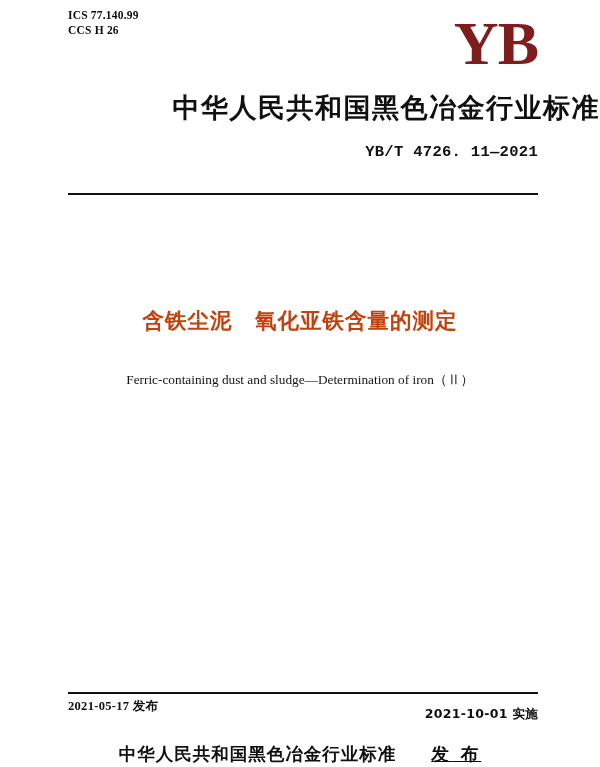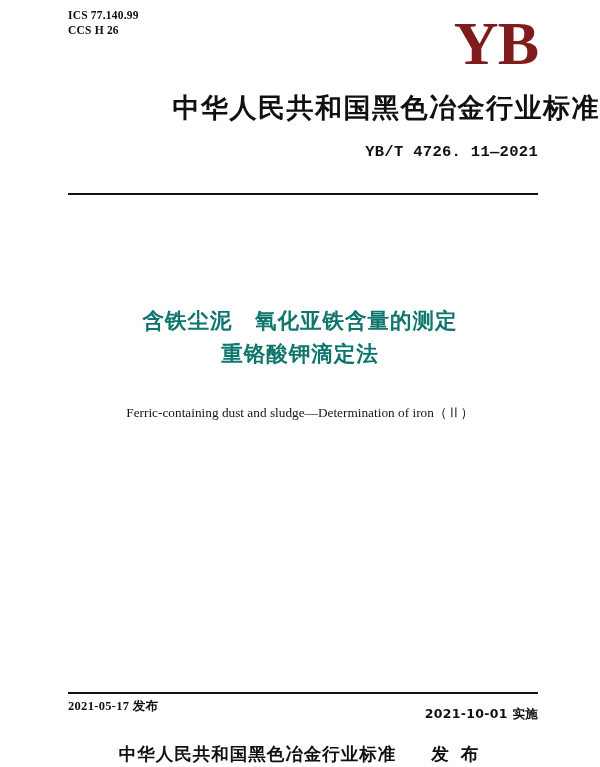--- a/index.html
+++ b/index.html
@@ -98,21 +98,21 @@
     left: 0; right: 0;
     top: 292px;
     text-align: center;
   }
   .cn-title {
     font-family: "DejaVu Sans", sans-serif;
     font-weight: bold;
     font-size: 21.5px;
     line-height: 33px;
     letter-spacing: 1px;
-    color: #0f766e;
+    color: #c2410c;
   }
   .en-title {
     margin-top: 31px;
     font-family: "Liberation Serif", serif;
     font-size: 13.3px;
     line-height: 23px;
     color: #141414;
   }
 
   
@@ -147,20 +147,21 @@
     font-family: "DejaVu Sans", sans-serif;
     font-weight: bold;
     font-size: 17.5px;
     letter-spacing: 1px;
     color: #101010;
   }
   .publisher .pub-action {
     display: inline-block;
     margin-left: 28px;
     letter-spacing: 3px;
+    text-decoration: underline;
   }
 </style>
 </head>
 <body>
 
 <div class="page">
 
   <div class="codes">
     <div>ICS 77.140.99</div>
     <div>CCS H 26</div>
@@ -169,21 +170,20 @@
   <div class="logo">YB</div>
 
   <div class="std-title">中华人民共和国黑色冶金行业标准</div>
 
   <div class="std-no">YB/T 4726. 11—2021</div>
 
   <div class="rule-top"></div>
 
   <div class="center-block">
     <div class="cn-title">含铁尘泥　氧化亚铁含量的测定</div>
-    <div class="cn-title">重铬酸钾滴定法</div>
     <div class="en-title">
       <div>Ferric-containing dust and sludge—Determination of iron（Ⅱ）</div>
     </div>
   </div>
 
   <div class="rule-bottom"></div>
 
   <div class="date-issue">2021-05-17 发布</div>
   <div class="date-impl">2021-10-01 实施</div>
 

